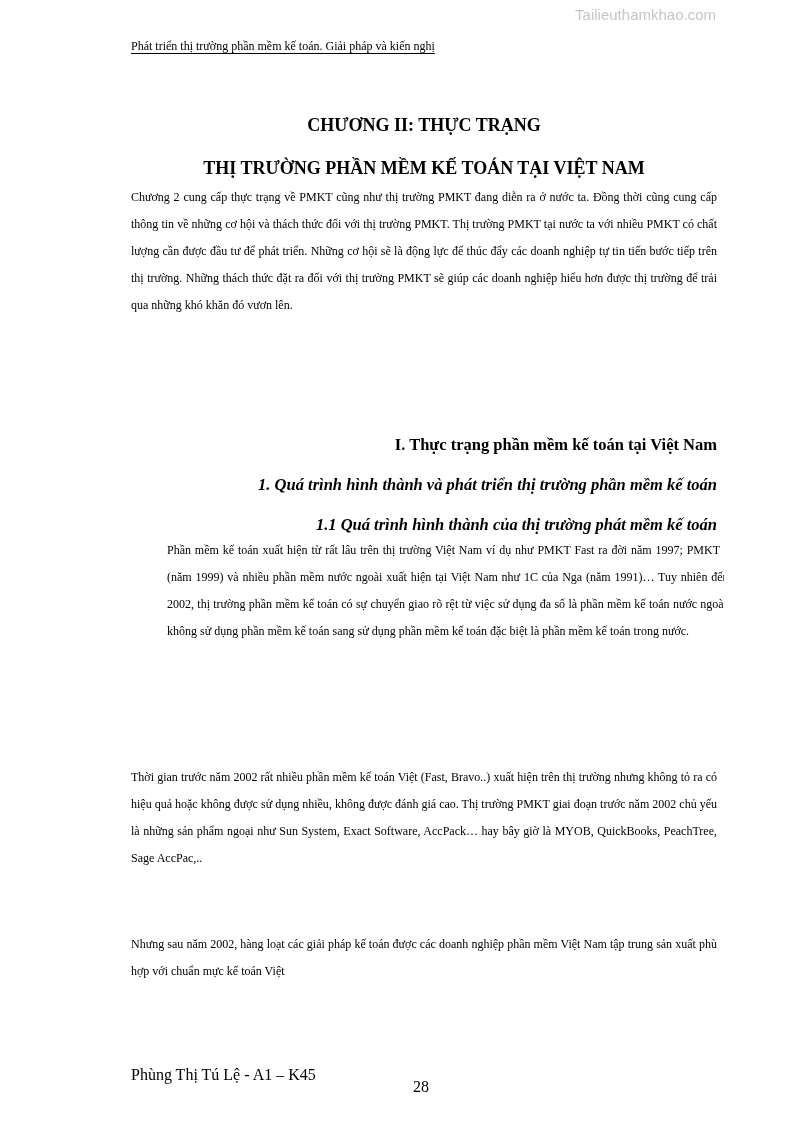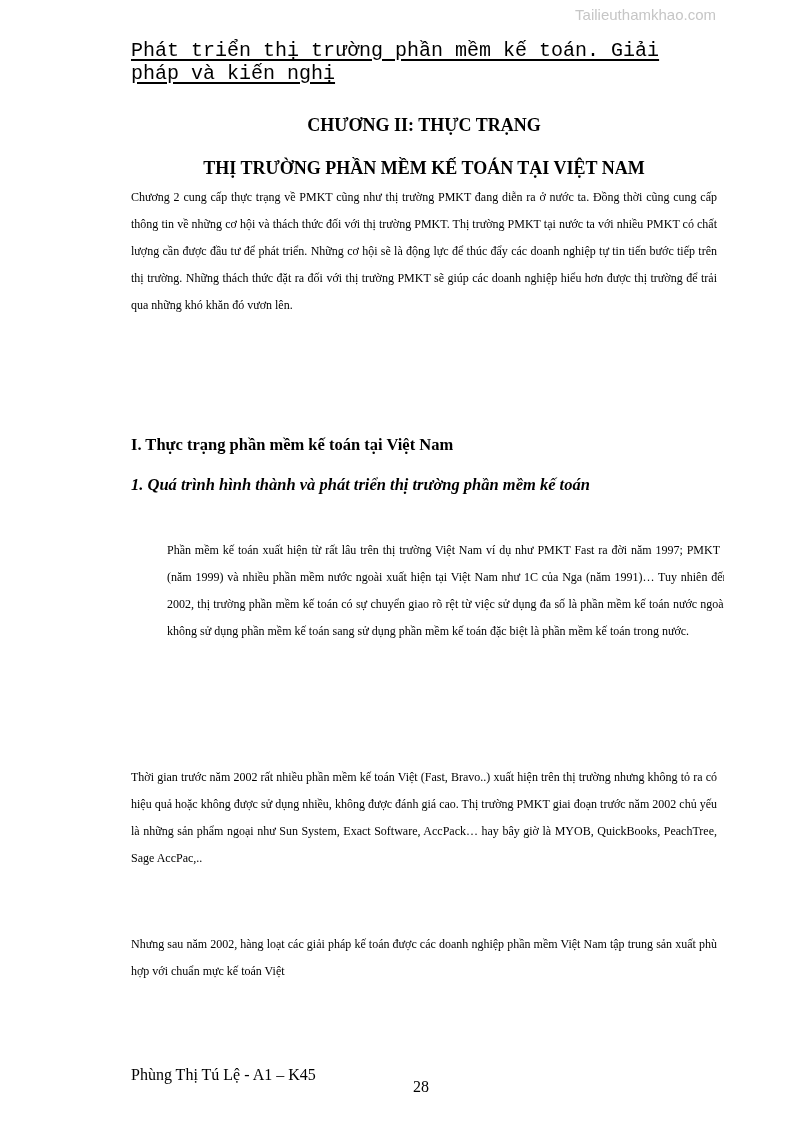--- a/index.html
+++ b/index.html
@@ -23,23 +23,22 @@
     font-family: "Liberation Sans", "DejaVu Sans", sans-serif;
     font-size: 15px;
     color: #c6c6c6;
     text-shadow: 1px 1px 0 #ffffff;
   }
   .running-head {
     position: absolute;
     top: 39px;
     left: 131px;
     width: 586px;
-    font-size: 20px;
+    font-size: 12px;
     text-align: left;
-    font-family: Liberation Mono, monospace;
   }
   .running-head span {
     text-decoration: underline;
     text-underline-offset: 3px;
   }
   .chapter-title {
     position: absolute;
     left: 131px;
     width: 586px;
     margin: 0;
@@ -64,20 +63,21 @@
   .para.p-before  { top: 764px; }
   .para.p-after   { top: 931px; }
   .heading {
     position: absolute;
     left: 131px;
     width: 586px;
     margin: 0;
     font-size: 16.5px;
     font-weight: bold;
     line-height: 1.2;
+    text-align: right;
   }
   .heading.h-section { top: 435px; }
   .heading.h-sub1    { top: 475px; font-style: italic; }
   .heading.h-sub11   { top: 515px; font-style: italic; }
   .footer {
     position: absolute;
     top: 1066px;
     left: 131px;
     width: 586px;
     font-size: 16px;
@@ -102,20 +102,21 @@
   <h1 class="chapter-title line2">THỊ TRƯỜNG PHẦN MỀM KẾ TOÁN TẠI VIỆT NAM</h1>
 
   <h1 class="chapter-title line1">CHƯƠNG II: THỰC TRẠNG</h1>
 
   <p class="para p-intro">Chương 2 cung cấp thực trạng về PMKT cũng như thị trường PMKT đang diễn ra ở nước ta. Đồng thời cũng cung cấp thông tin về những cơ hội và thách thức đối với thị trường PMKT. Thị trường PMKT tại nước ta với nhiều PMKT có chất lượng cần được đầu tư để phát triển. Những cơ hội sẽ là động lực để thúc đẩy các doanh nghiệp tự tin tiến bước tiếp trên thị trường. Những thách thức đặt ra đối với thị trường PMKT sẽ giúp các doanh nghiệp hiểu hơn được thị trường để trải qua những khó khăn đó vươn lên.</p>
 
   <h2 class="heading h-section">I. Thực trạng phần mềm kế toán tại Việt Nam</h2>
 
   <h3 class="heading h-sub1">1. Quá trình hình thành và phát triển thị trường phần mềm kế toán</h3>
 
+  <h3 class="heading h-sub11">1.1 Quá trình hình thành của thị trường phát mềm kế toán</h3>
 
   <p class="para p-form">Phần mềm kế toán xuất hiện từ rất lâu trên thị trường Việt Nam ví dụ như PMKT Fast ra đời năm 1997; PMKT Bravo (năm 1999) và nhiều phần mềm nước ngoài xuất hiện tại Việt Nam như 1C của Nga (năm 1991)… Tuy nhiên đến năm 2002, thị trường phần mềm kế toán có sự chuyển giao rõ rệt từ việc sử dụng đa số là phần mềm kế toán nước ngoài  hoặc không sử dụng phần mềm kế toán sang sử dụng phần mềm kế toán đặc biệt là phần mềm kế toán trong nước.</p>
 
   <p class="para p-before">Thời gian trước năm 2002 rất nhiều phần mềm kế toán Việt (Fast, Bravo..) xuất hiện trên thị trường nhưng không tỏ ra có hiệu quả hoặc không được sử dụng nhiều, không được đánh giá cao. Thị trường PMKT giai đoạn trước năm 2002 chủ yếu là những sản phẩm ngoại như Sun System, Exact Software, AccPack… hay bây giờ là MYOB, QuickBooks, PeachTree, Sage AccPac,..</p>
 
   <p class="para p-after">Nhưng sau năm 2002, hàng loạt các giải pháp kế toán được các doanh nghiệp phần mềm Việt Nam tập trung sản xuất phù hợp với chuẩn mực kế toán Việt</p>
 
   <div class="footer">
     <span>Phùng Thị Tú Lệ - A1 – K45</span>
     <span class="page-number">28</span>

